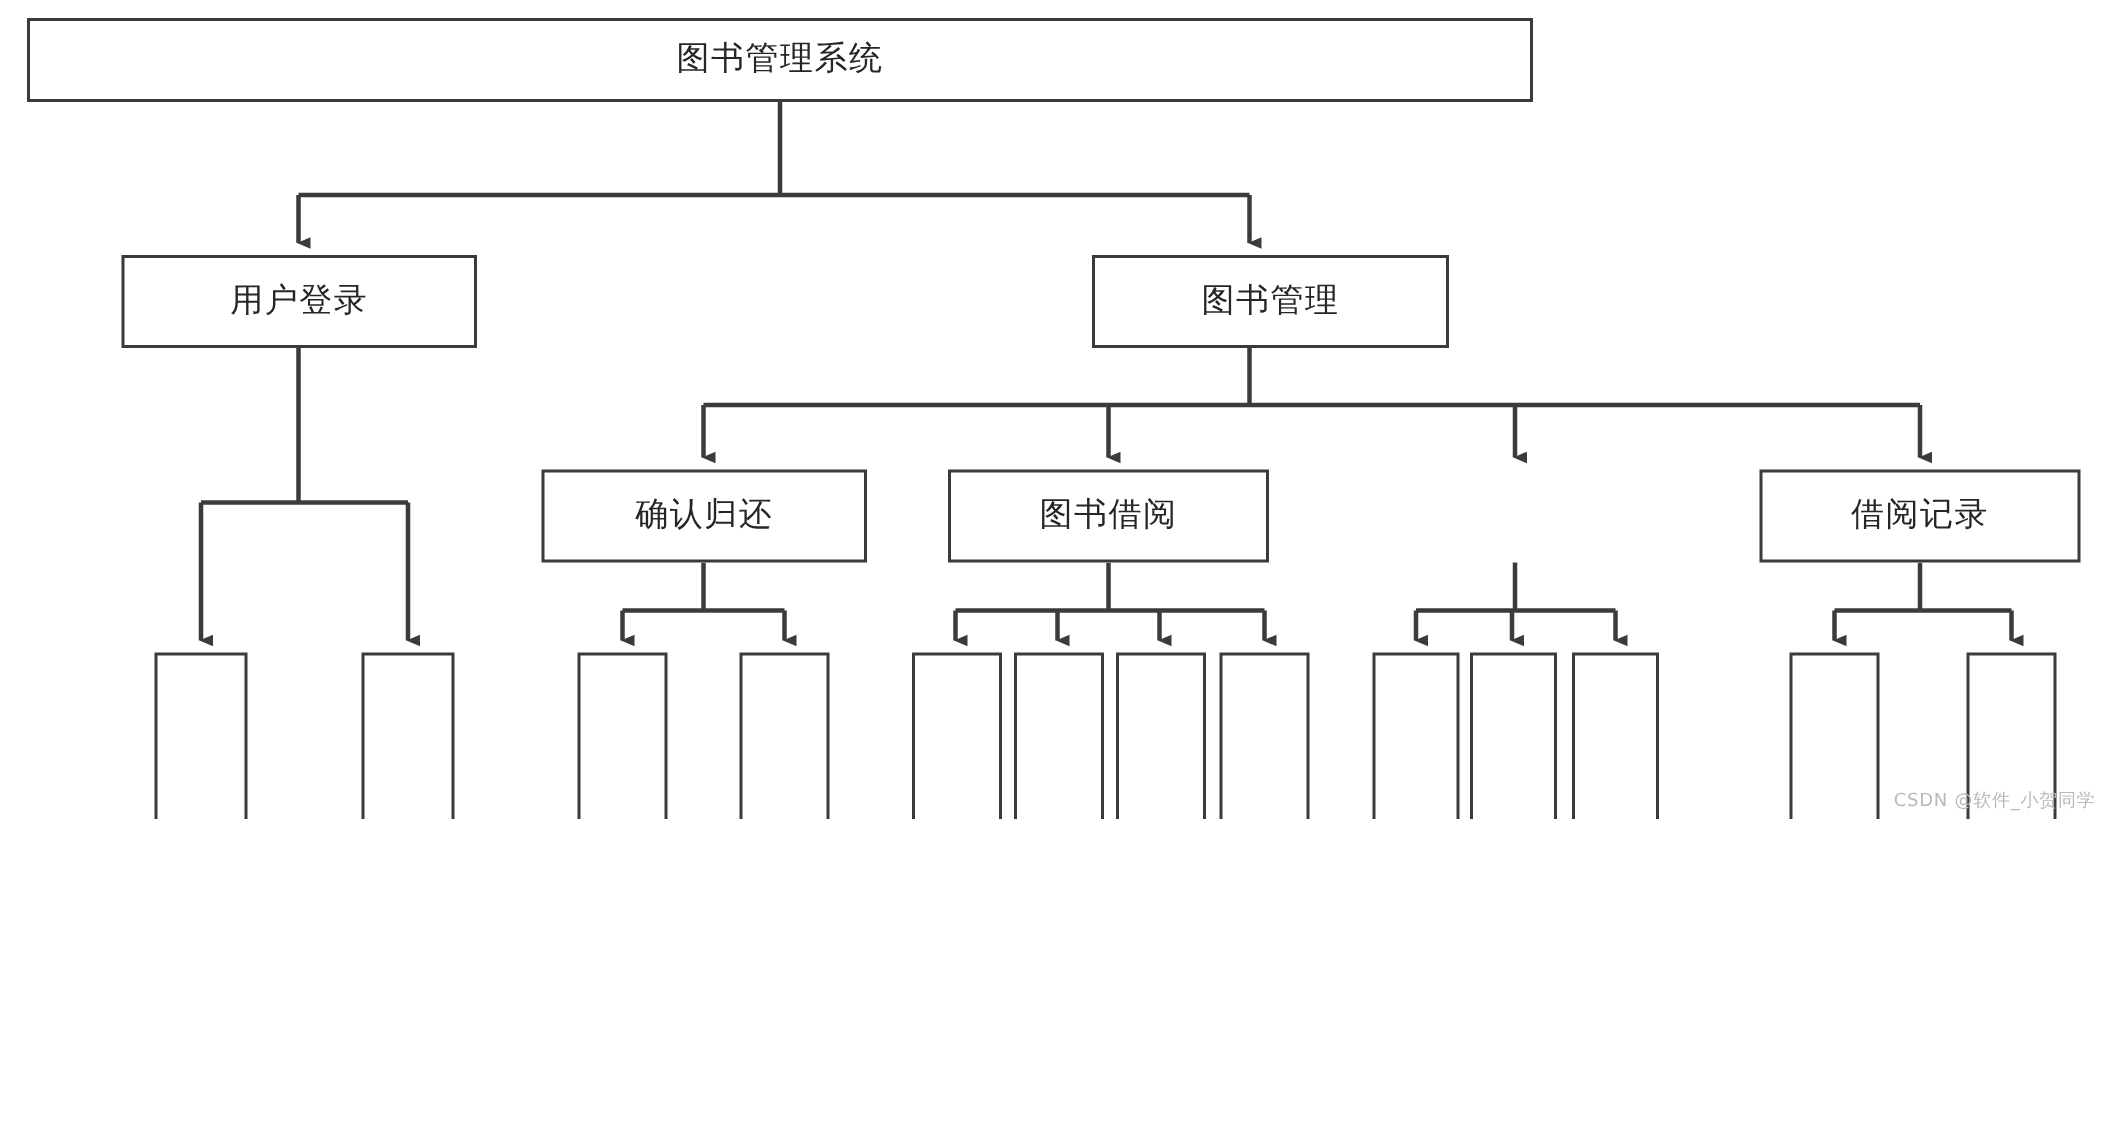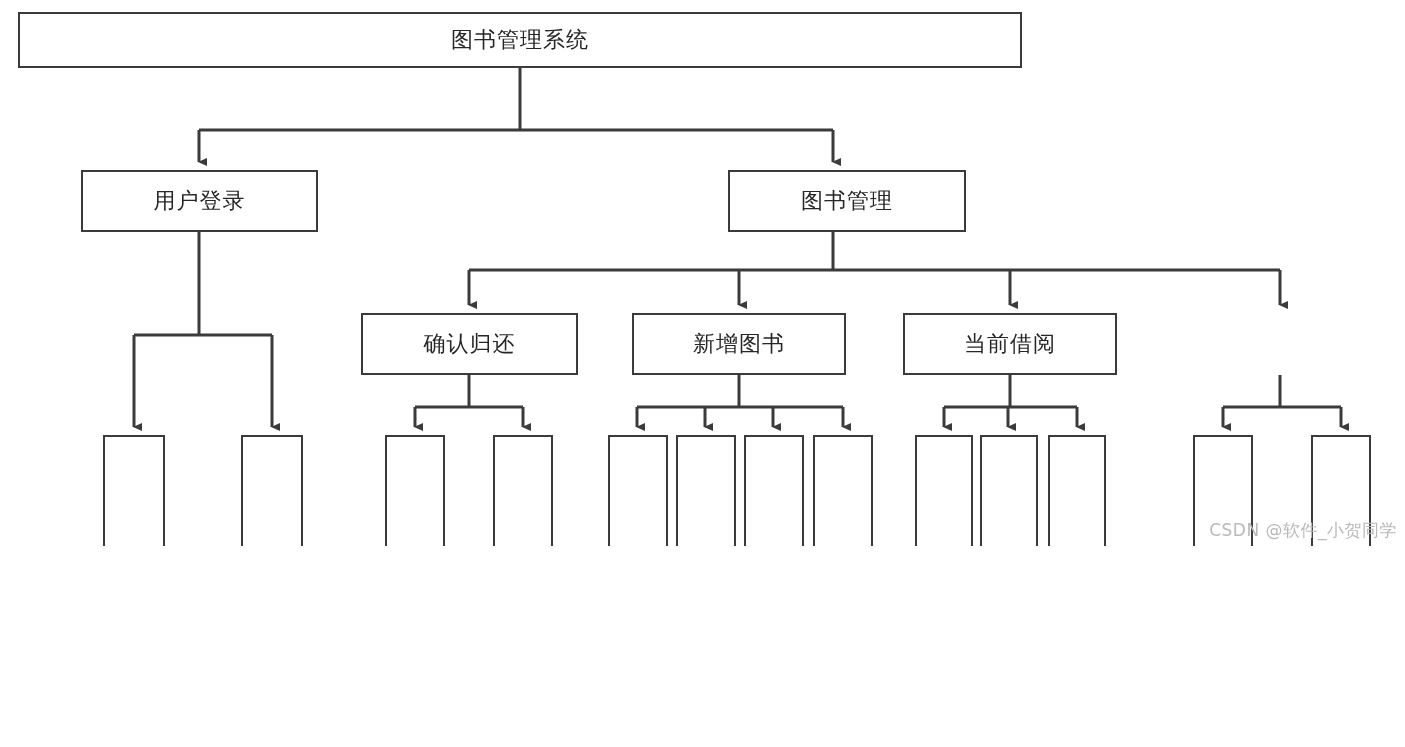--- a/index.html
+++ b/index.html
@@ -55,21 +55,21 @@
   .node.vert.mid {
     align-items: center;
   }
   .node-root {
     font-size: 23px;
   }
   .watermark {
     position: absolute;
     right: 8px;
     bottom: 4px;
-    font-size: 17px;
+    font-size: 12px;
     color: #b9b9b9;
     letter-spacing: 0.5px;
     white-space: nowrap;
     font-family: "DejaVu Sans", "Liberation Sans", sans-serif;
   }
 </style>
 </head>
 <body>
 
 <div id="canvas">
@@ -123,22 +123,22 @@
       <path d="M1341,407 L1341,427" marker-end="url(#arrowhead)"></path>
     </g>
   </svg>
 
   <div class="node horiz node-root" style="left:18px; top:12px; width:1004px; height:56px;">图书管理系统</div>
 
   <div class="node horiz" style="left:81px; top:170px; width:237px; height:62px;">用户登录</div>
   <div class="node horiz" style="left:728px; top:170px; width:238px; height:62px;">图书管理</div>
 
   <div class="node horiz" style="left:361px; top:313px; width:217px; height:62px;">确认归还</div>
-  <div class="node horiz" style="left:632px; top:313px; width:214px; height:62px;">新增图书</div>
-  <div class="node horiz" style="left:903px; top:313px; width:214px; height:62px;">当前借阅</div>
+  <div class="node horiz" style="left:632px; top:313px; width:214px; height:62px;">图书借阅</div>
+  <div class="node horiz" style="left:1173px; top:313px; width:214px; height:62px;">借阅记录</div>
 
   <div class="node vert mid" style="left:103px; top:435px; width:62px; height:300px;">用户登录</div>
   <div class="node vert mid" style="left:241px; top:435px; width:62px; height:300px;">注销登录</div>
 
   <div class="node vert mid" style="left:385px; top:435px; width:60px; height:300px;">查询图书</div>
   <div class="node vert mid" style="left:493px; top:435px; width:60px; height:300px;">借阅图书</div>
 
   <div class="node vert mid" style="left:608px; top:435px; width:60px; height:300px;">查询图书</div>
   <div class="node vert" style="left:676px; top:435px; width:60px; height:300px;">新增图书（管理员）</div>
   <div class="node vert" style="left:744px; top:435px; width:60px; height:300px;">编辑图书（管理员）</div>

